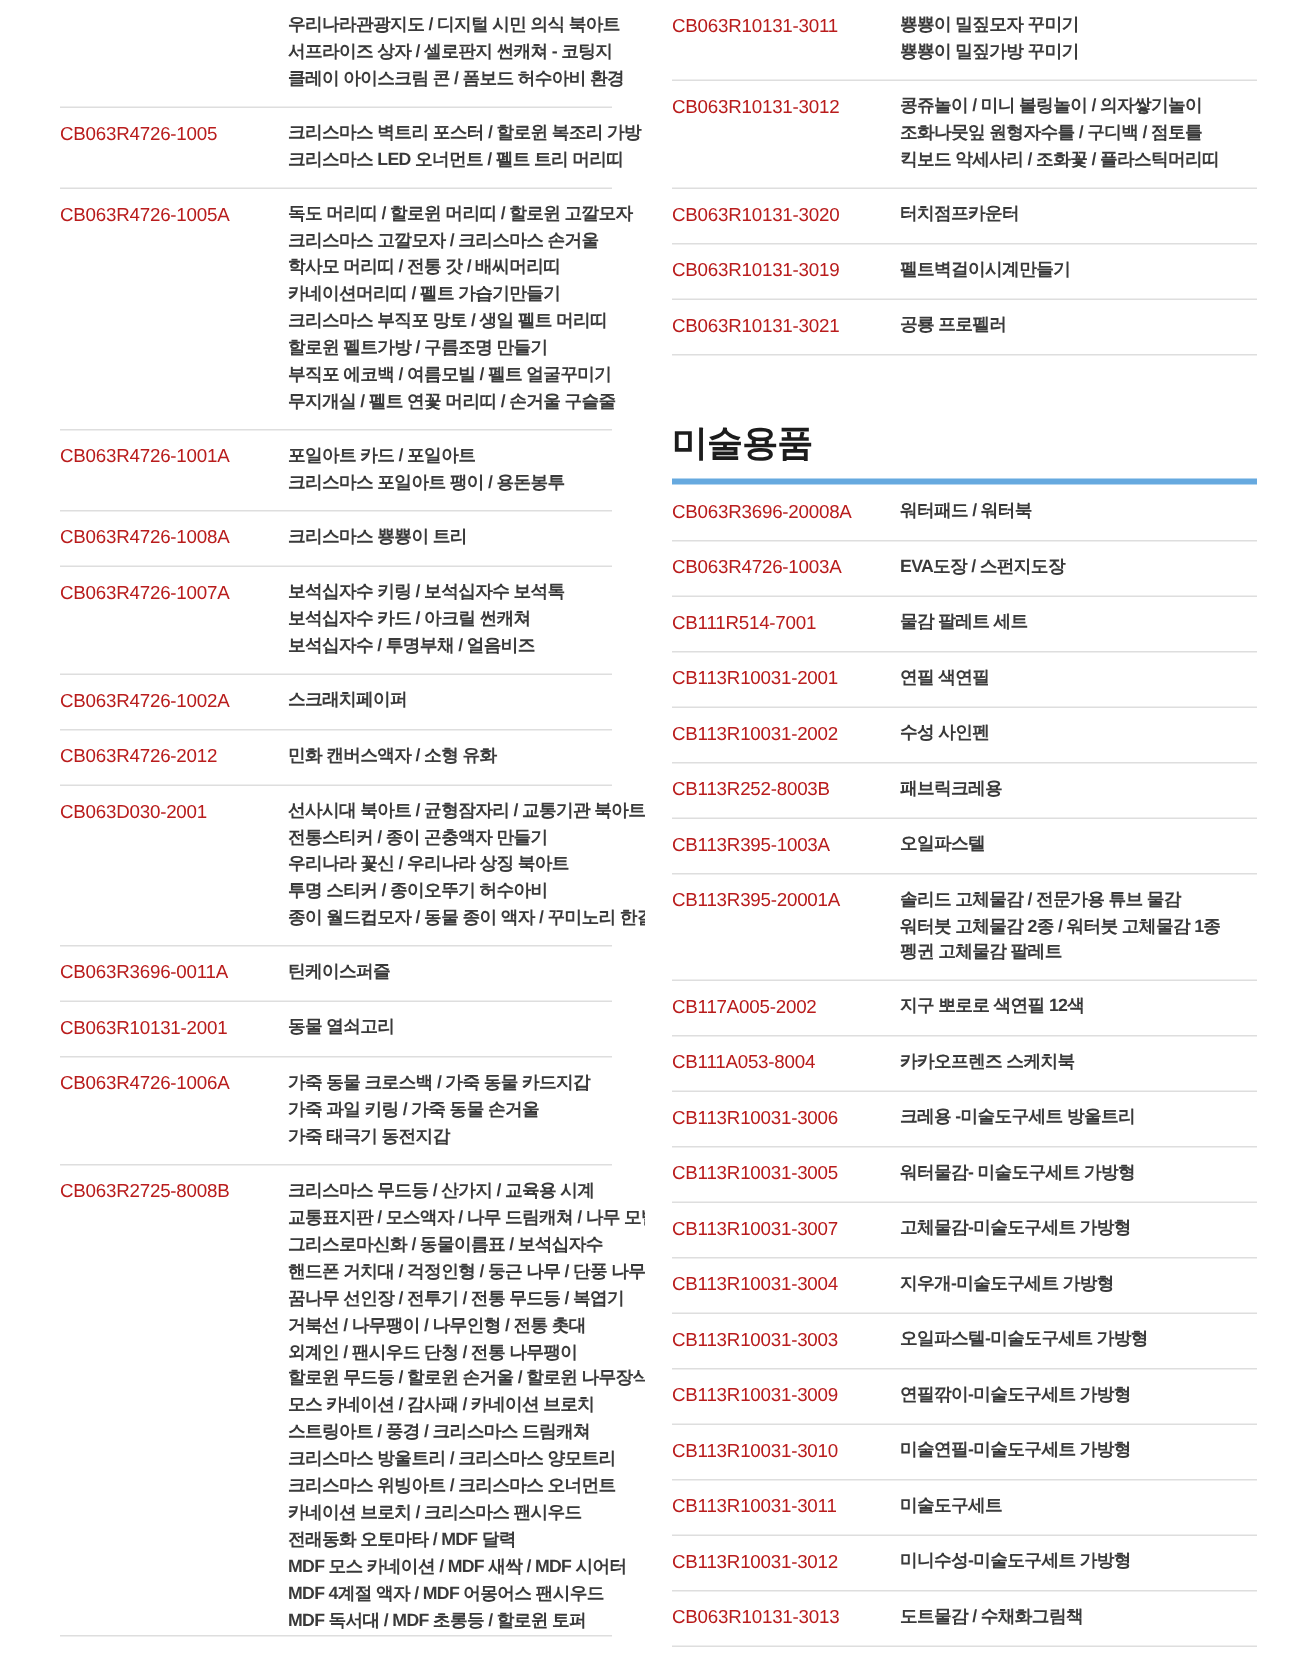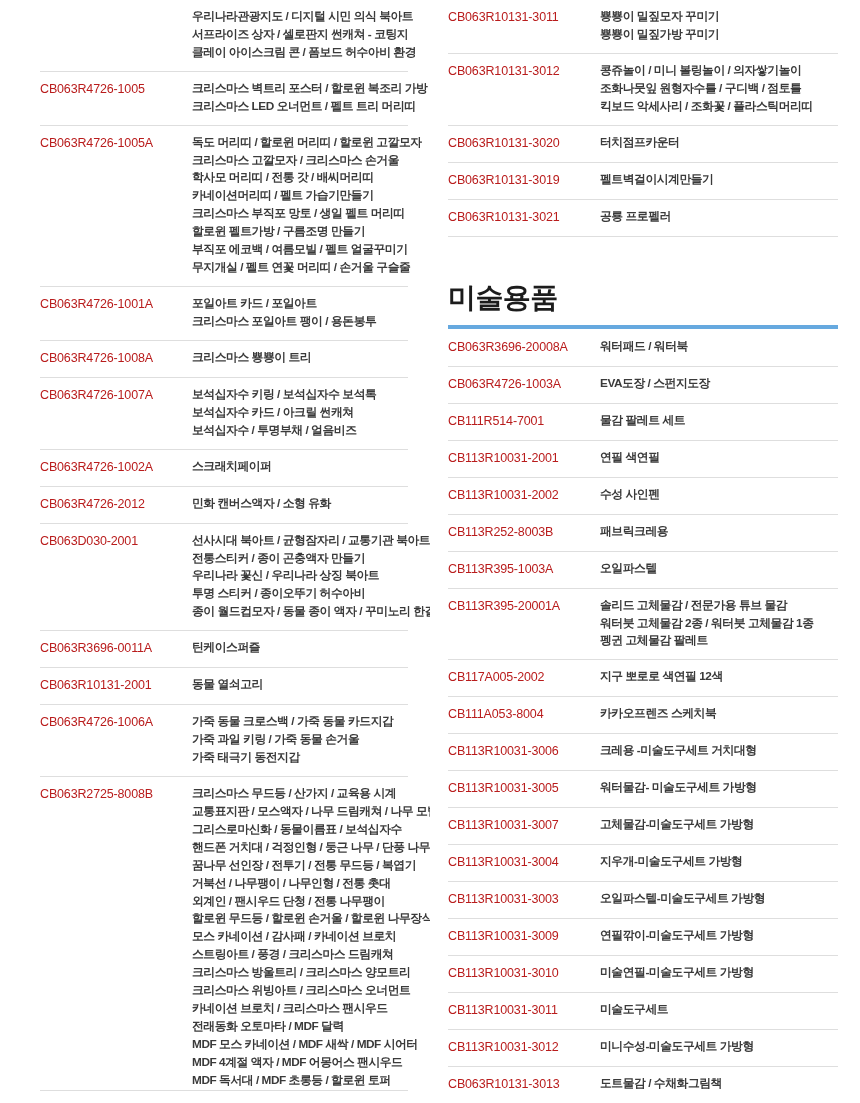--- a/index.html
+++ b/index.html
@@ -36,21 +36,21 @@
 
   .col-right .col-inner {
     padding: 0 22px 0 18px;
   }
 
   
   .section {
     margin: 0;
   }
   .section-head {
-    font-size: 28px;
+    font-size: 24px;
     font-weight: bold;
     letter-spacing: -0.6px;
     color: #1c1c1c;
     padding: 0 0 8px 0;
   }
   .section-rule {
     height: 4px;
     width: 100%;
     background: #66a9df;
     margin-bottom: 1px;
@@ -331,21 +331,21 @@
                 </tr>
                 <tr>
                   <td class="c-code">CB111A053-8004</td>
                   <td class="c-name">
                     <span class="ln">카카오프렌즈 스케치북</span>
                   </td>
                 </tr>
                 <tr>
                   <td class="c-code">CB113R10031-3006</td>
                   <td class="c-name">
-                    <span class="ln">크레용 -미술도구세트 거치대형</span>
+                    <span class="ln">크레용 -미술도구세트 방울트리</span>
                   </td>
                 </tr>
                 <tr>
                   <td class="c-code">CB113R10031-3005</td>
                   <td class="c-name">
                     <span class="ln">워터물감- 미술도구세트 가방형</span>
                   </td>
                 </tr>
                 <tr>
                   <td class="c-code">CB113R10031-3007</td>

